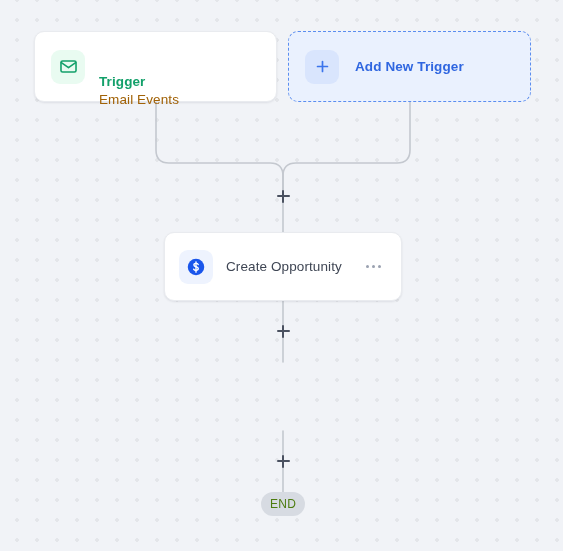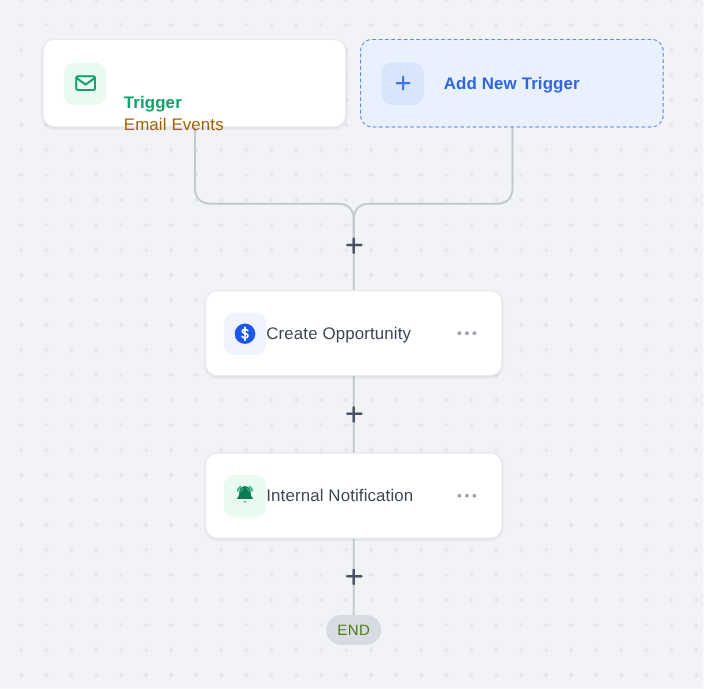--- a/index.html
+++ b/index.html
@@ -115,20 +115,21 @@
   .node-card {
     left: 164px;
     width: 238px;
     height: 69px;
     padding: 0 14px;
   }
   .node-create { top: 232px; }
   .node-notify { top: 362px; }
 
   .node-label {
+    margin-left: 13px;
     font-size: 13.5px;
     color: #3f4654;
     letter-spacing: .1px;
     flex: 1 1 auto;
   }
   .node-menu {
     flex: 0 0 auto;
     display: flex;
     gap: 3px;
     align-items: center;
@@ -239,36 +240,18 @@
     <span class="node-label">Create Opportunity</span>
     <span class="node-menu">
       <i></i>
         <i></i>
         <i></i>
     </span>
   </div>
 
   <div class="plus-handle" style="top:331px;"></div>
 
-  <div class="card node-card node-notify">
-    <div class="icon-tile tile-mint">
-      <svg width="22" height="22" viewBox="0 0 24 24">
-        <path d="M12 3.2c-3 0-5 2.2-5 5.1 0 3.6-1.2 4.6-1.8 5.3-.3.4 0 .9.5.9h12.6c.5 0 .8-.5.5-.9-.6-.7-1.8-1.7-1.8-5.3 0-2.9-2-5.1-5-5.1z" fill="#0d7a52"></path>
-        <path d="M10.6 16.6a1.5 1.5 0 0 0 2.8 0" fill="#0d7a52"></path>
-        <path d="M5.6 7.2c.4-1.5 1.3-2.7 2.4-3.5" fill="none" stroke="#2fae7e" stroke-width="1.5" stroke-linecap="round"></path>
-        <path d="M18.4 7.2c-.4-1.5-1.3-2.7-2.4-3.5" fill="none" stroke="#2fae7e" stroke-width="1.5" stroke-linecap="round"></path>
-        <path d="M8.6 7.6c.3-1 .8-1.8 1.5-2.3" fill="none" stroke="#2fae7e" stroke-width="1.3" stroke-linecap="round"></path>
-        <path d="M15.4 7.6c-.3-1-.8-1.8-1.5-2.3" fill="none" stroke="#2fae7e" stroke-width="1.3" stroke-linecap="round"></path>
-      </svg>
-    </div>
-    <span class="node-label">Internal Notification</span>
-    <span class="node-menu">
-      <i></i>
-        <i></i>
-        <i></i>
-    </span>
-  </div>
 
   <div class="plus-handle" style="top:461px;"></div>
 
   <div class="end-pill">END</div>
 
 </div>
 
 </body></html>

